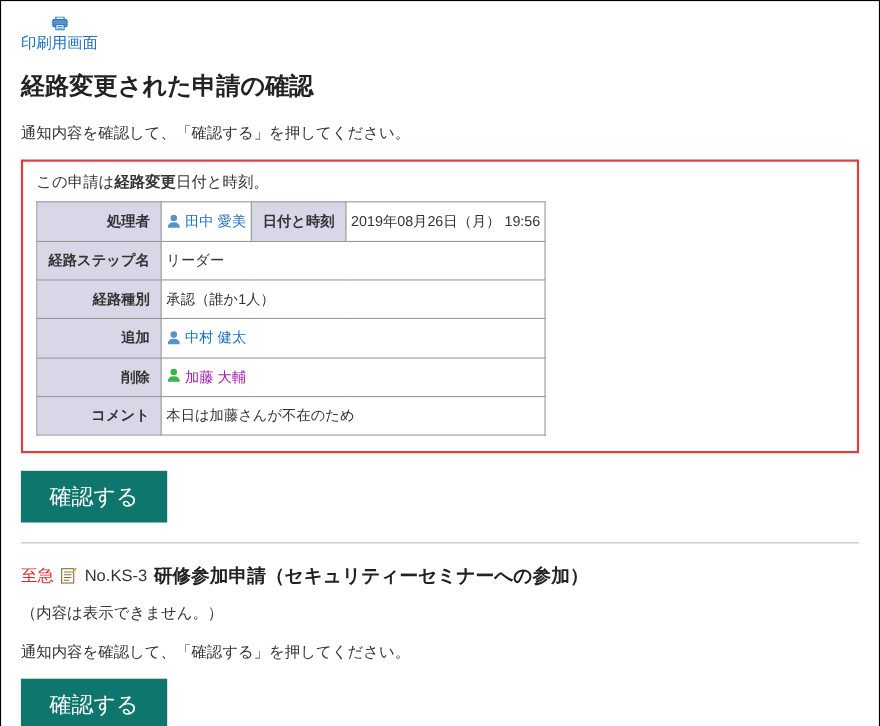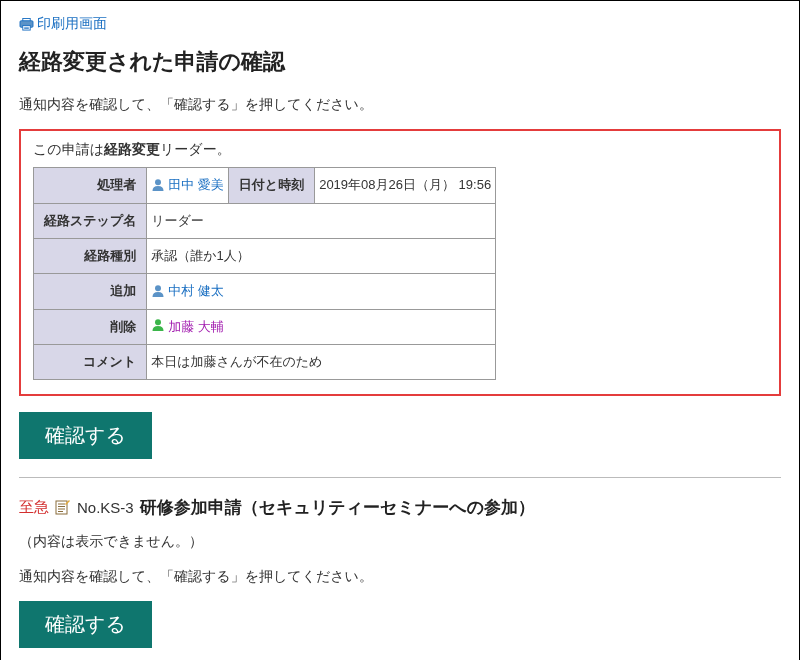--- a/index.html
+++ b/index.html
@@ -16,20 +16,21 @@
       border: 1px solid #000;
       padding: 14px 18px;
     }
     .print-link {
       color: #1a6fc2;
       display: inline-flex;
       align-items: center;
       gap: 3px;
       cursor: pointer;
       margin-bottom: 14px;
+      flex-direction: column;
     }
     .printer-icon {
       display: inline-block;
       width: 15px;
       height: 13px;
     }
     h1 {
       font-size: 22px;
       font-weight: bold;
       margin-bottom: 16px;
@@ -152,21 +153,21 @@
   </span>
   <span>印刷用画面</span>
 </div>
 
 <h1>経路変更された申請の確認</h1>
 
 <p class="instruction">通知内容を確認して、「確認する」を押してください。</p>
 
 <div class="notice-box">
   <p class="notice-title">
-    <span>この申請は</span><strong>経路変更</strong><span>リーダー。</span>
+    <span>この申請は</span><strong>経路変更</strong><span>日付と時刻。</span>
   </p>
   <table class="info-table">
     <tbody>
         <tr>
       <th class="th-wide">処理者</th>
       <td>
         <span class="person-link">
           <span class="person-icon">
             <svg viewBox="0 0 14 14" width="14" height="14">
               <circle cx="7" cy="4.2" r="3" fill="#5b93c7"></circle>

